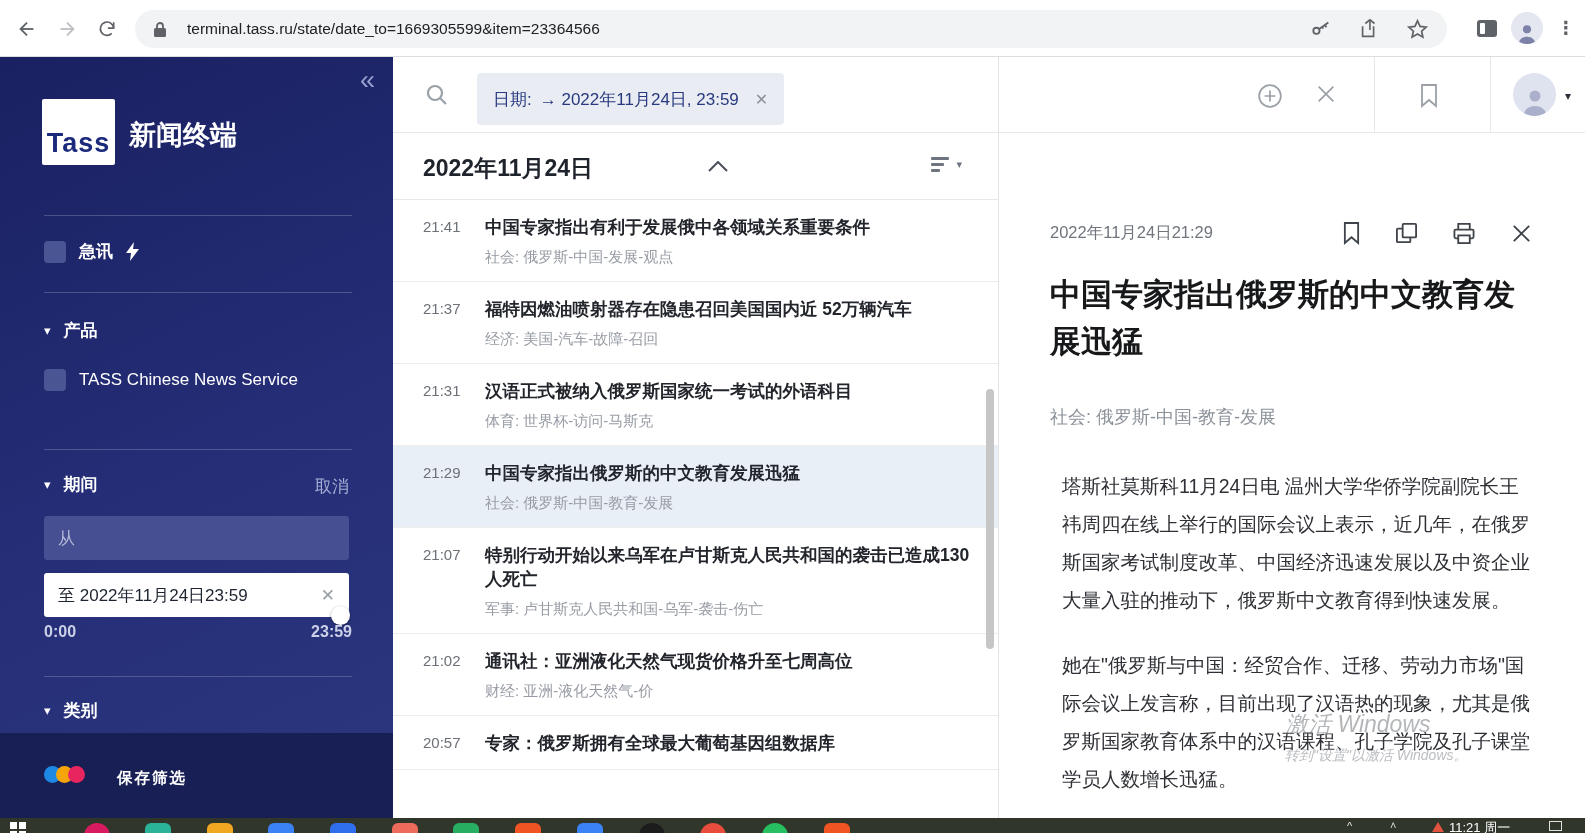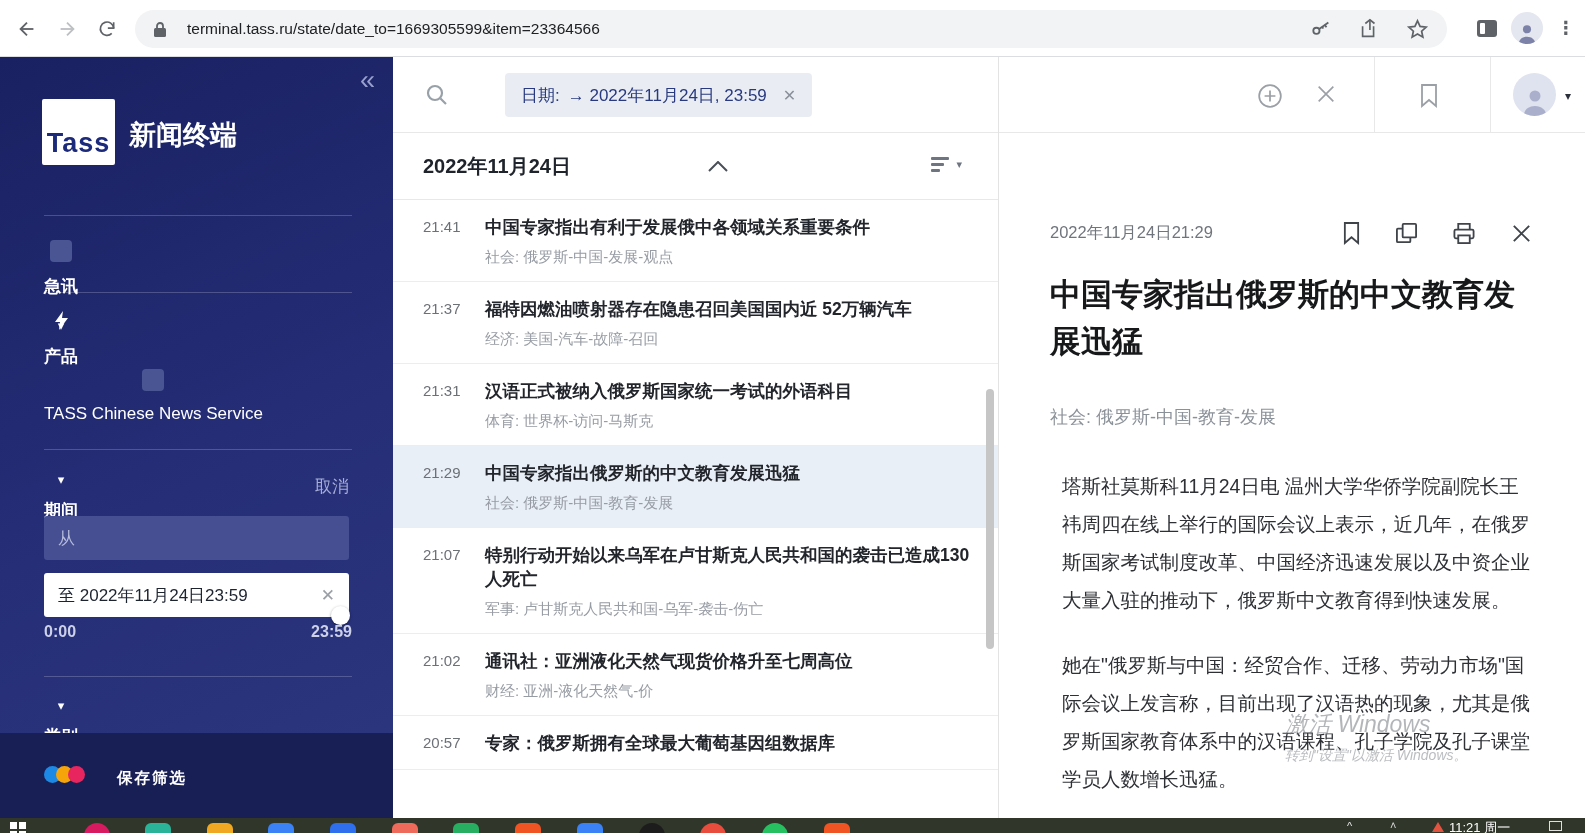--- a/index.html
+++ b/index.html
@@ -26,21 +26,21 @@
 
   
   .sidebar { position:absolute; left:0; top:57px; width:393px; height:761px;
     background:linear-gradient(155deg,#1a2162 0%,#252e77 55%,#2c3780 100%); color:#fff; z-index:10; }
   .collapse { position:absolute; right:18px; top:8px; font-size:27px; color:#98a0cd; line-height:30px; }
   .logo-box { position:absolute; left:42px; top:42px; width:73px; height:66px; background:#fff;
     border-radius:2px; display:flex; align-items:flex-end; justify-content:center; padding-bottom:8px; }
   .logo-text { color:#1b2a7b; font-weight:800; font-size:27px; letter-spacing:1px; line-height:1; }
   .app-title { position:absolute; left:129px; top:60px; font-size:27px; font-weight:700; color:#fff; }
   .side-hr { position:absolute; left:44px; right:41px; height:1px; background:rgba(255,255,255,0.20); }
-  .side-row { position:absolute; left:44px; display:flex; align-items:center; gap:13px;flex-direction:column; }
+  .side-row { position:absolute; left:44px; display:flex; align-items:center; gap:13px; }
   .cbx { width:22px; height:22px; border-radius:4px; background:#4a5694; flex:0 0 auto; }
   .side-label { font-size:17px; font-weight:700; color:#fff; }
   .side-label.reg { font-weight:400; font-size:17px; }
   .sec-caret { font-size:13px; color:#fff; line-height:1; }
   .cancel-link { position:absolute; right:44px; font-size:17px; color:#a7aed6; }
   .side-input { position:absolute; left:44px; width:305px; height:44px; border-radius:3px;
     display:flex; align-items:center; padding:0 14px; font-size:17px; }
   .from-input { background:#454f92; color:#b6bcda; }
   .to-input { background:#fff; color:#1d2430; justify-content:space-between; }
   .input-x { color:#9aa0a6; font-size:17px; }
@@ -53,26 +53,26 @@
   .dots-group { position:absolute; left:44px; top:33px; display:flex; }
   .dot + .dot { margin-left:-5px; }
   .save-label { position:absolute; left:117px; top:35px; font-size:15.5px; font-weight:700;
     letter-spacing:2px; color:#fff; }
 
   
   .list-col { position:absolute; left:393px; top:57px; width:606px; height:761px; background:#fff;
     border-right:1px solid #e3e3e3; overflow:hidden; }
   .search-strip { position:relative; height:76px; border-bottom:1px solid #e8e8e8; }
   .search-ic { position:absolute; left:32px; top:26px; }
-  .chip { position:absolute; left:84px; top:16px; height:44px; background:#e9edf3; border-radius:4px;
-    display:flex; align-items:center; padding:0 16px; gap:8px;margin-left:28px; }
+  .chip { position:absolute; left:84px; top:16px; height:52px; background:#e9edf3; border-radius:4px;
+    display:flex; align-items:center; padding:0 16px; gap:8px; }
   .chip-text { font-size:17px; color:#28397f; white-space:nowrap; }
   .chip-x { color:#8a9099; font-size:16px; margin-left:8px; }
   .list-hdr { position:relative; height:67px; border-bottom:1px solid #e8e8e8; }
-  .list-date { position:absolute; left:30px; top:20px; font-size:20px; font-weight:600; color:#1f242c; }
+  .list-date { position:absolute; left:30px; top:20px; font-size:23px; font-weight:600; color:#1f242c; }
   .hdr-chevron { position:absolute; left:315px; top:28px; }
   .sort-ic { position:absolute; right:36px; top:24px; display:flex; align-items:center; gap:7px; }
   .sort-bars { display:flex; flex-direction:column; gap:3px; }
   .sort-bars i { display:block; height:3px; background:#6f7580; border-radius:1px; }
   .sort-caret { font-size:11px; color:#6f7580; }
   .news-item { display:grid; grid-template-columns:62px 1fr; padding:15px 28px 14px 30px;
     border-bottom:1px solid #ededed; background:#fff; }
   .news-item.selected { background:#e9eff7; }
   .news-time { font-size:15px; color:#6c7077; padding-top:3px; }
   .news-title { font-size:17.5px; line-height:24px; font-weight:600; color:#22252b; }

